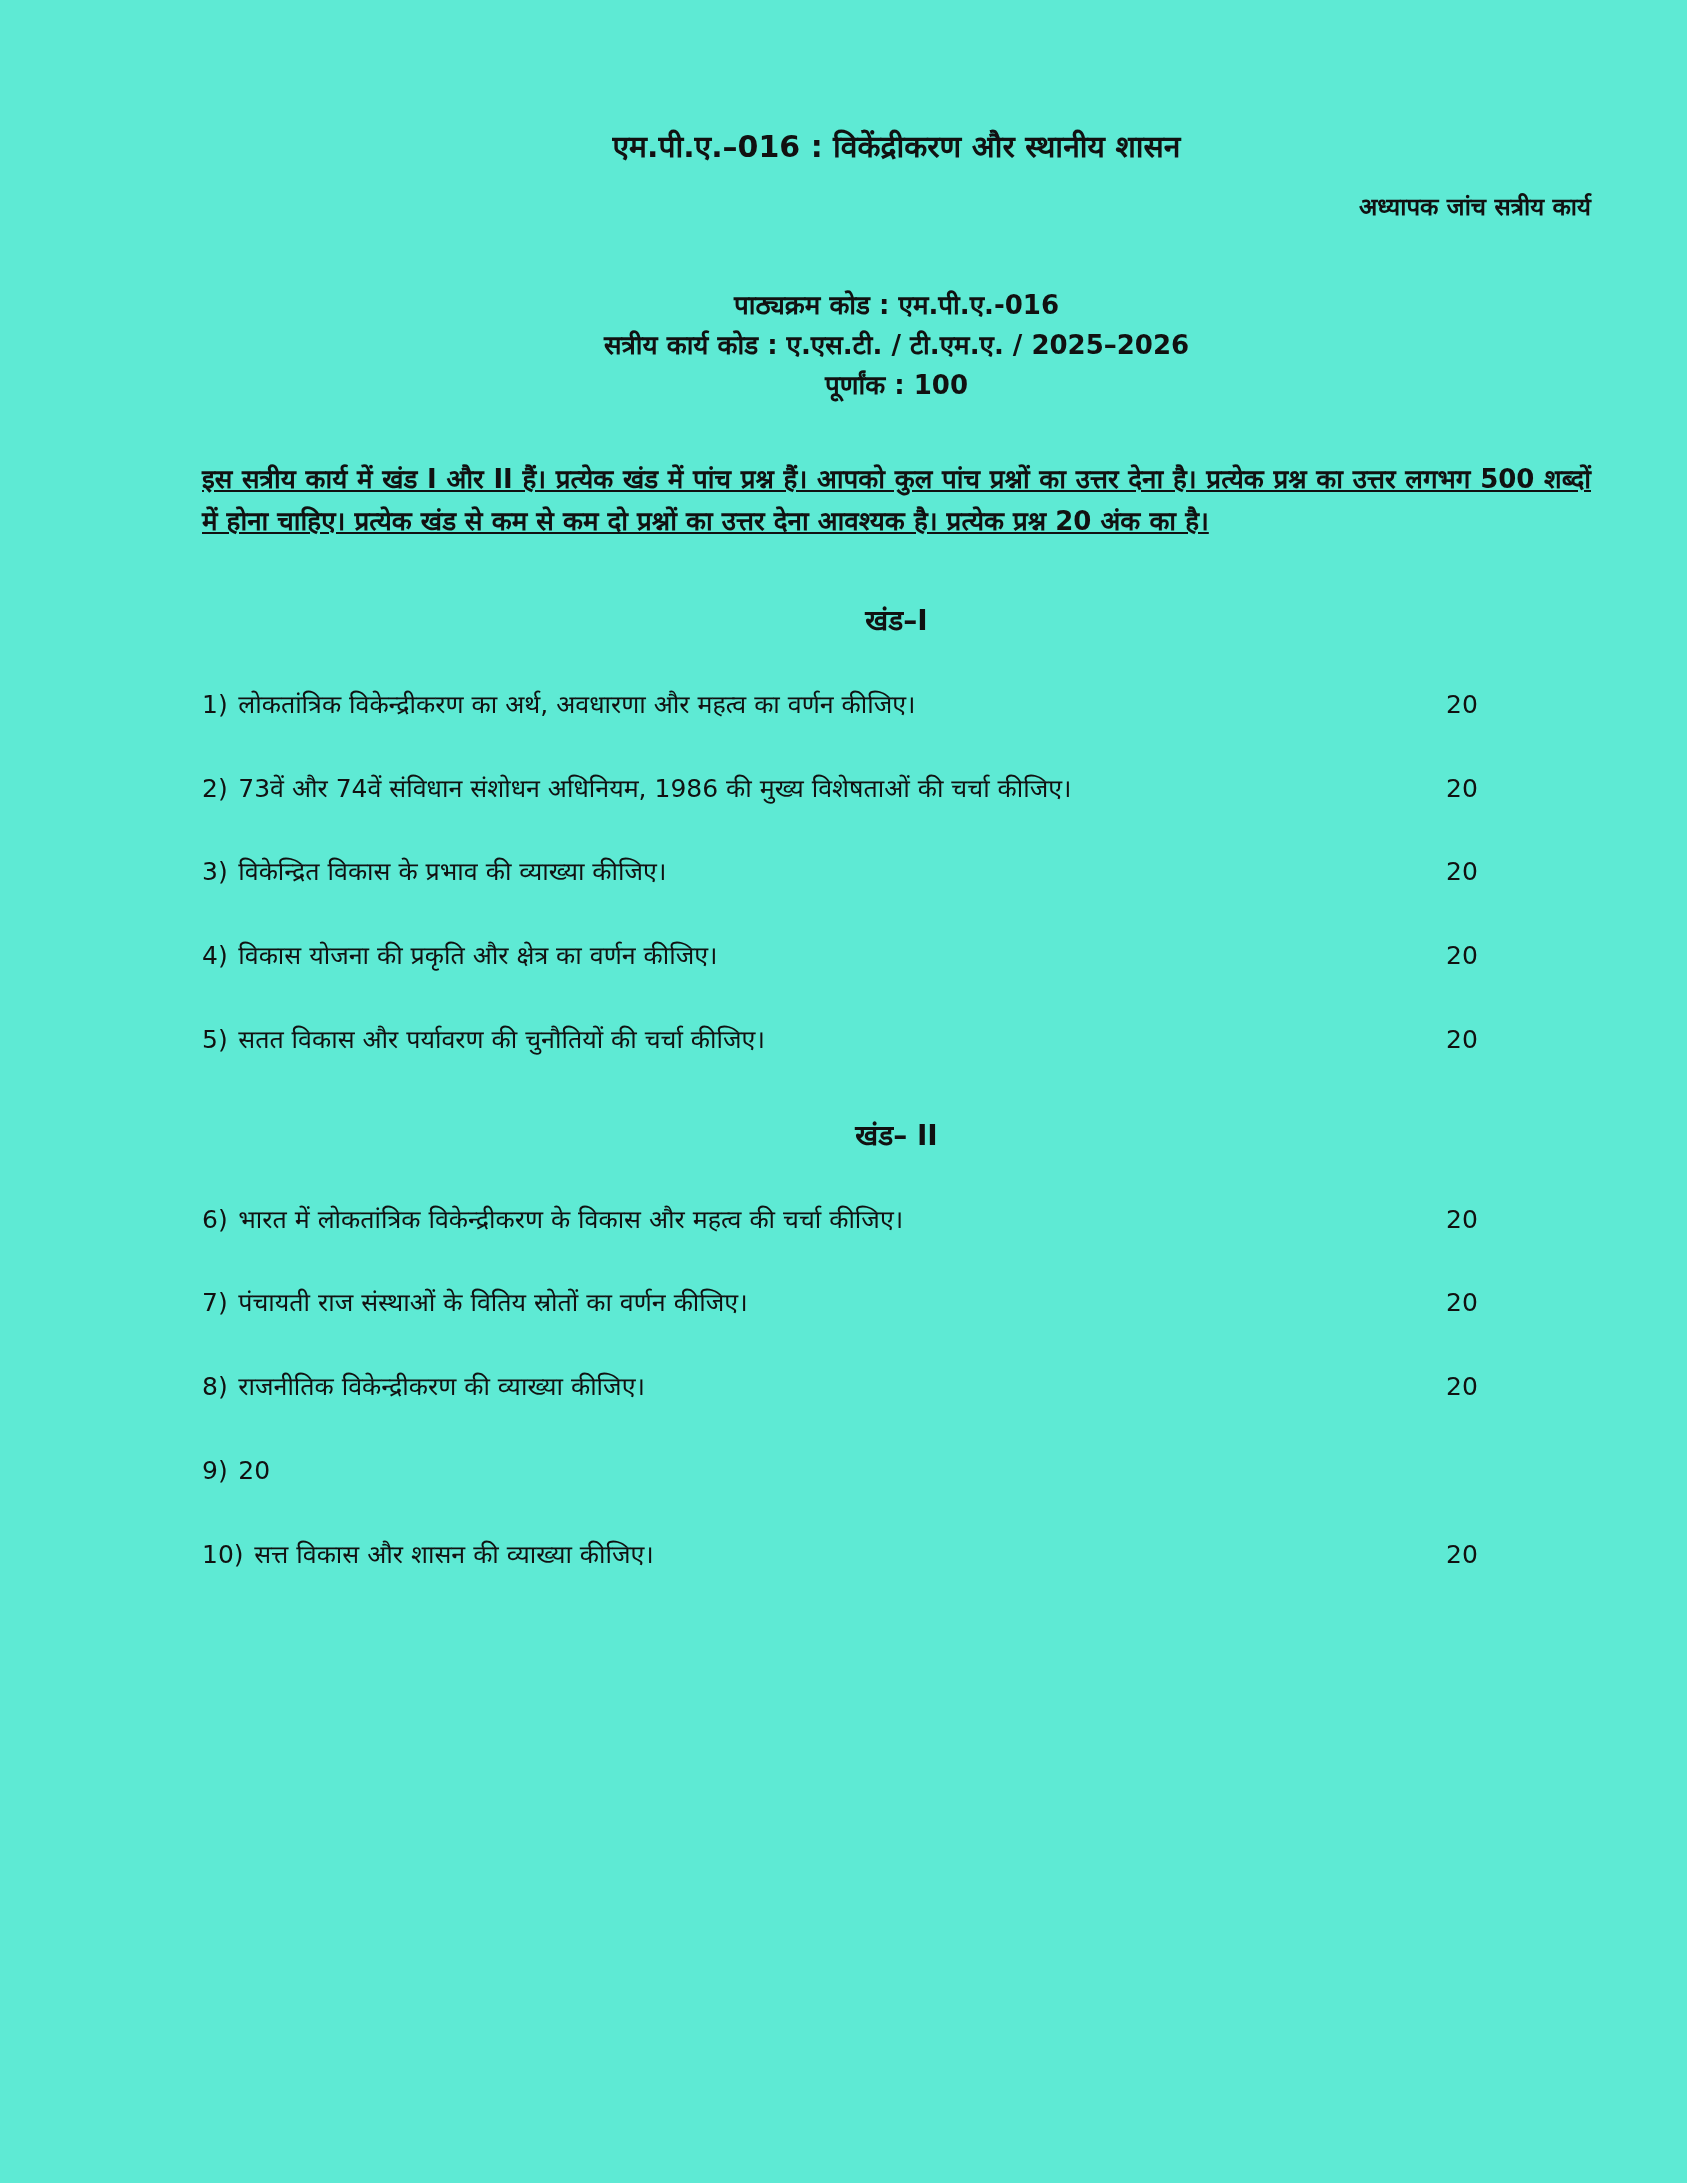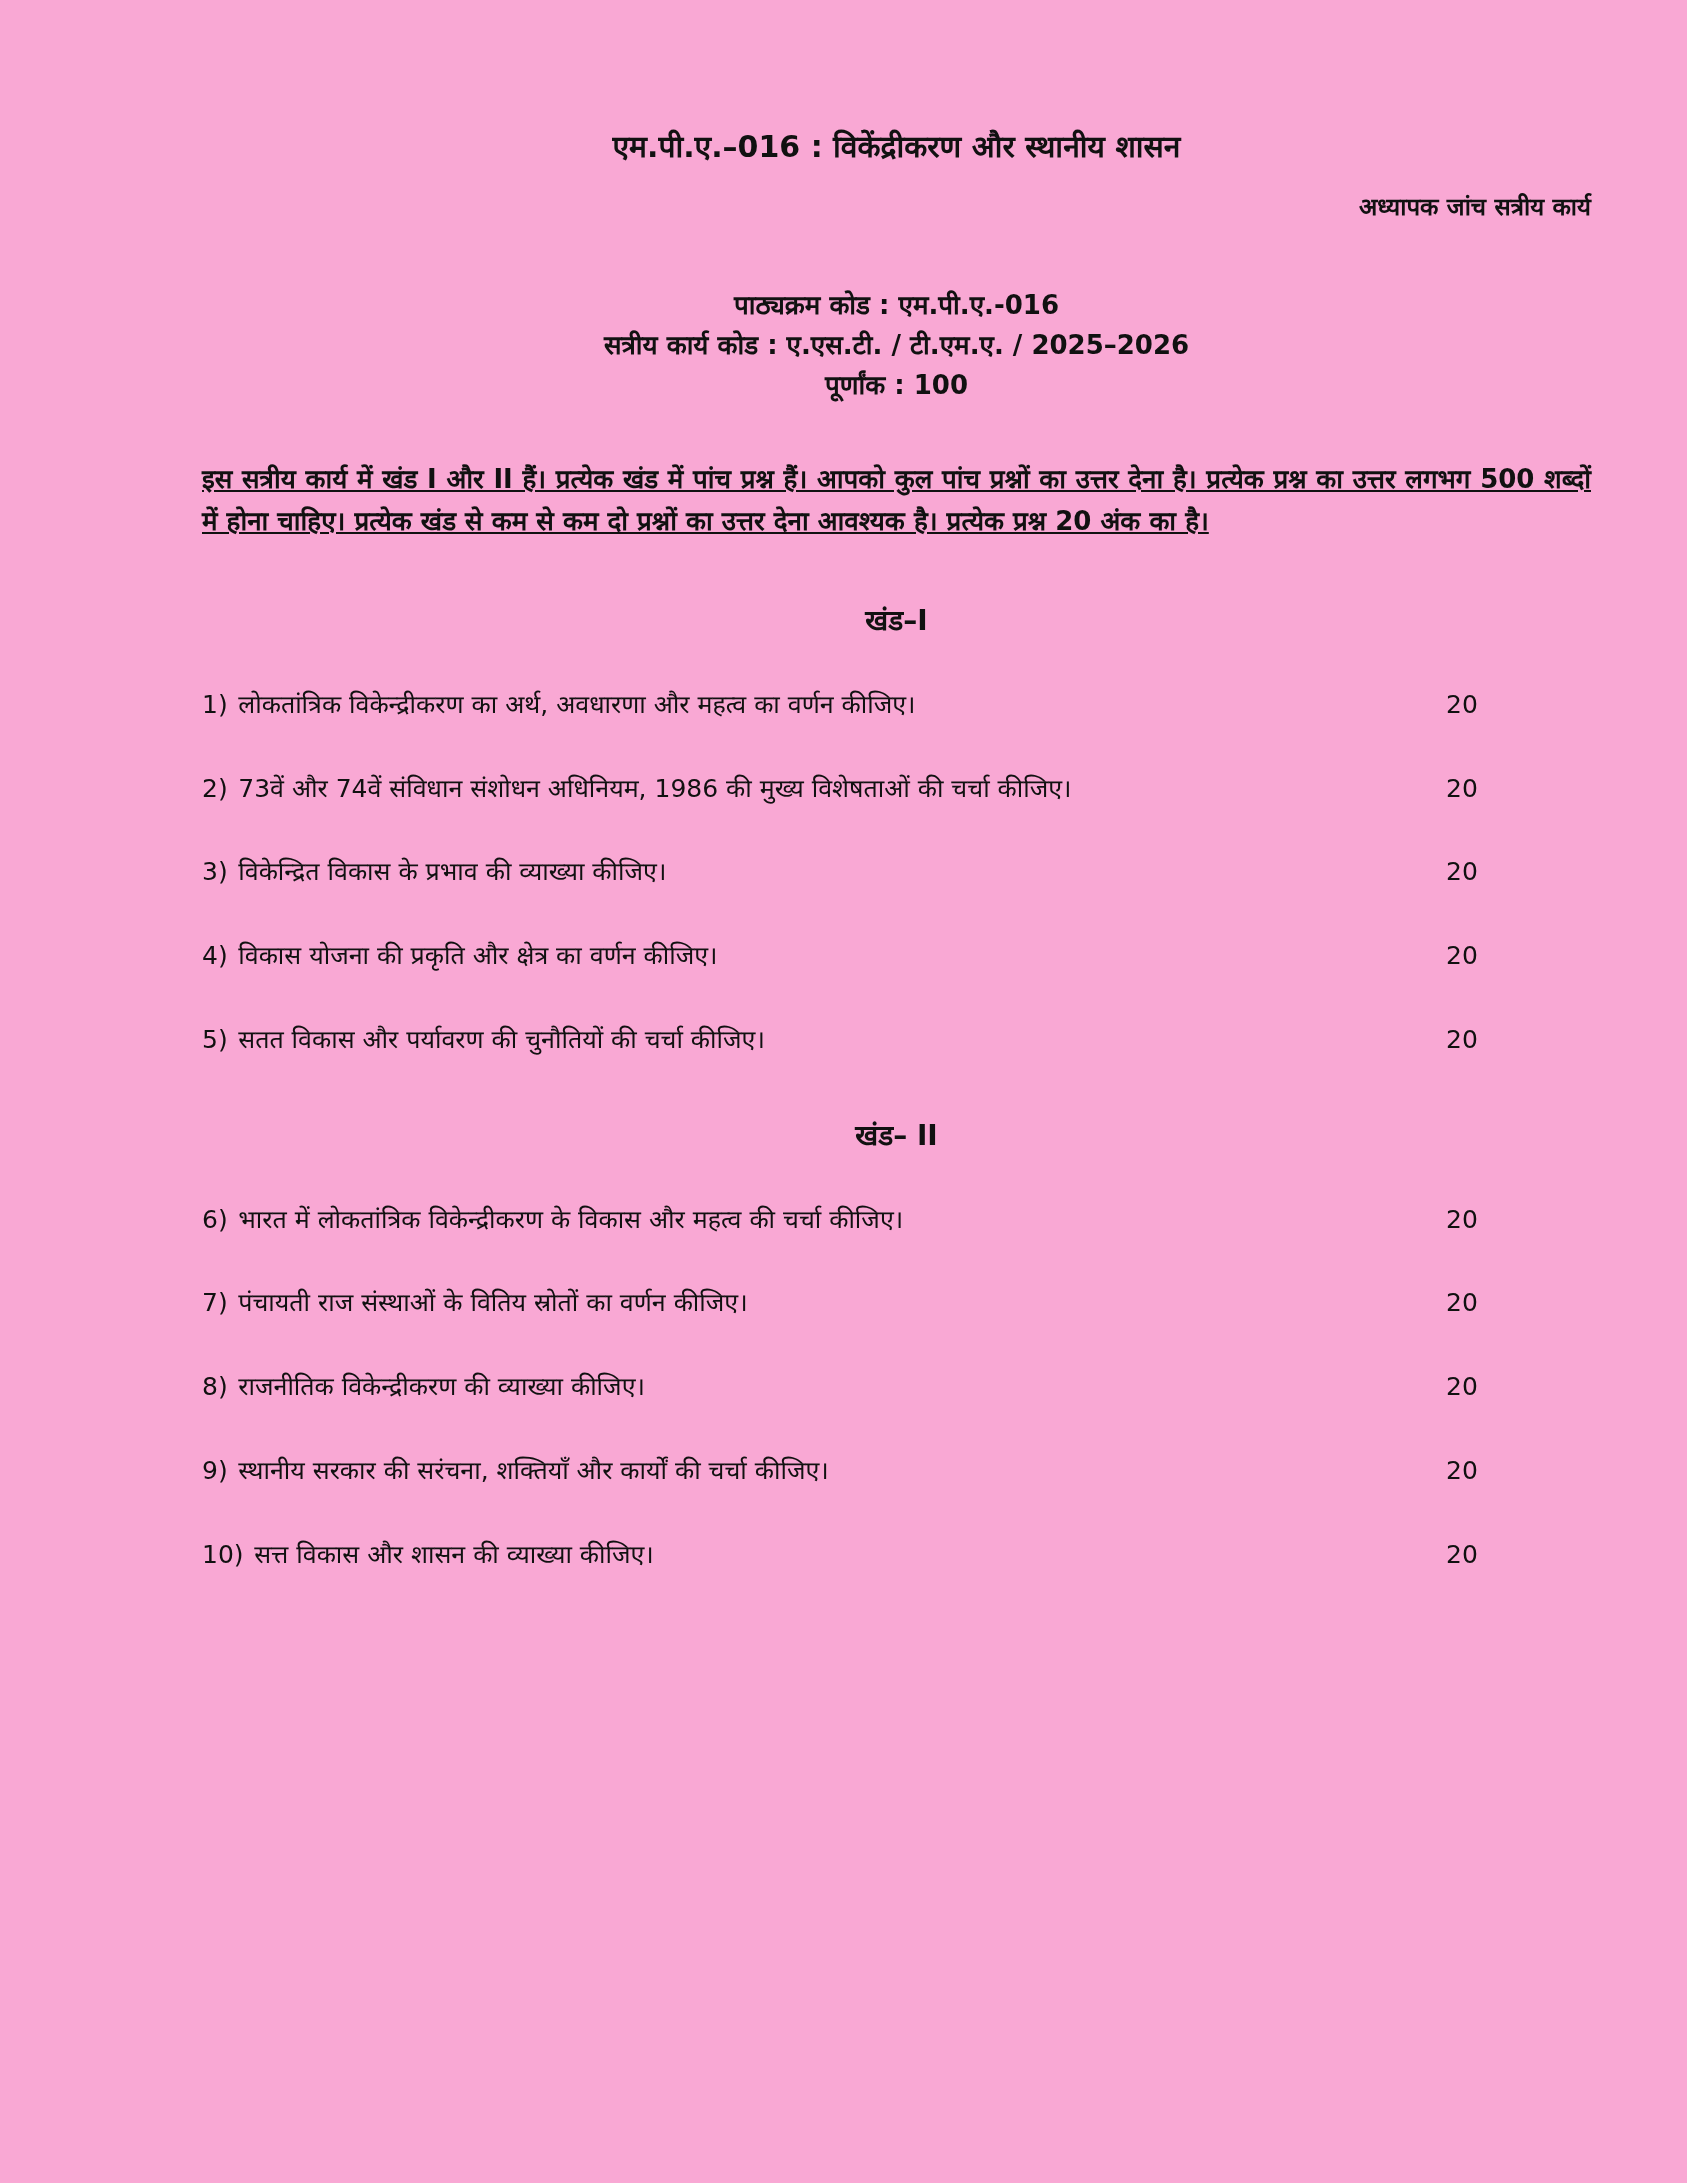--- a/index.html
+++ b/index.html
@@ -4,21 +4,21 @@
 <style>
   html, body {
     margin: 0;
     padding: 0;
     background: #ffffff;
   }
   .page {
     width: 1687px;
     min-height: 2183px;
     box-sizing: border-box;
-    background: #f9a8d4;
+    background: #5eead4;
     color: #111111;
     font-family: "DejaVu Sans", "Liberation Sans", sans-serif;
     padding: 129px 96px 132px 202px;
   }
   .content {
     width: 1389px;
   }
   .title {
     margin: 0;
     text-align: center;
@@ -134,21 +134,20 @@
       <span class="qtext">पंचायती राज संस्थाओं के वितिय स्रोतों का वर्णन कीजिए।</span>
       <span class="qmarks">20</span>
     </div>
     <div class="qrow">
       <span class="qnum">8)</span>
       <span class="qtext">राजनीतिक विकेन्द्रीकरण की व्याख्या कीजिए।</span>
       <span class="qmarks">20</span>
     </div>
     <div class="qrow">
       <span class="qnum">9)</span>
-      <span class="qtext">स्थानीय सरकार की सरंचना, शक्तियाँ और कार्यों की चर्चा कीजिए।</span>
       <span class="qmarks">20</span>
     </div>
     <div class="qrow">
       <span class="qnum">10)</span>
       <span class="qtext">सत्त विकास और शासन की व्याख्या कीजिए।</span>
       <span class="qmarks">20</span>
     </div>
 
   </div>
 </div>

